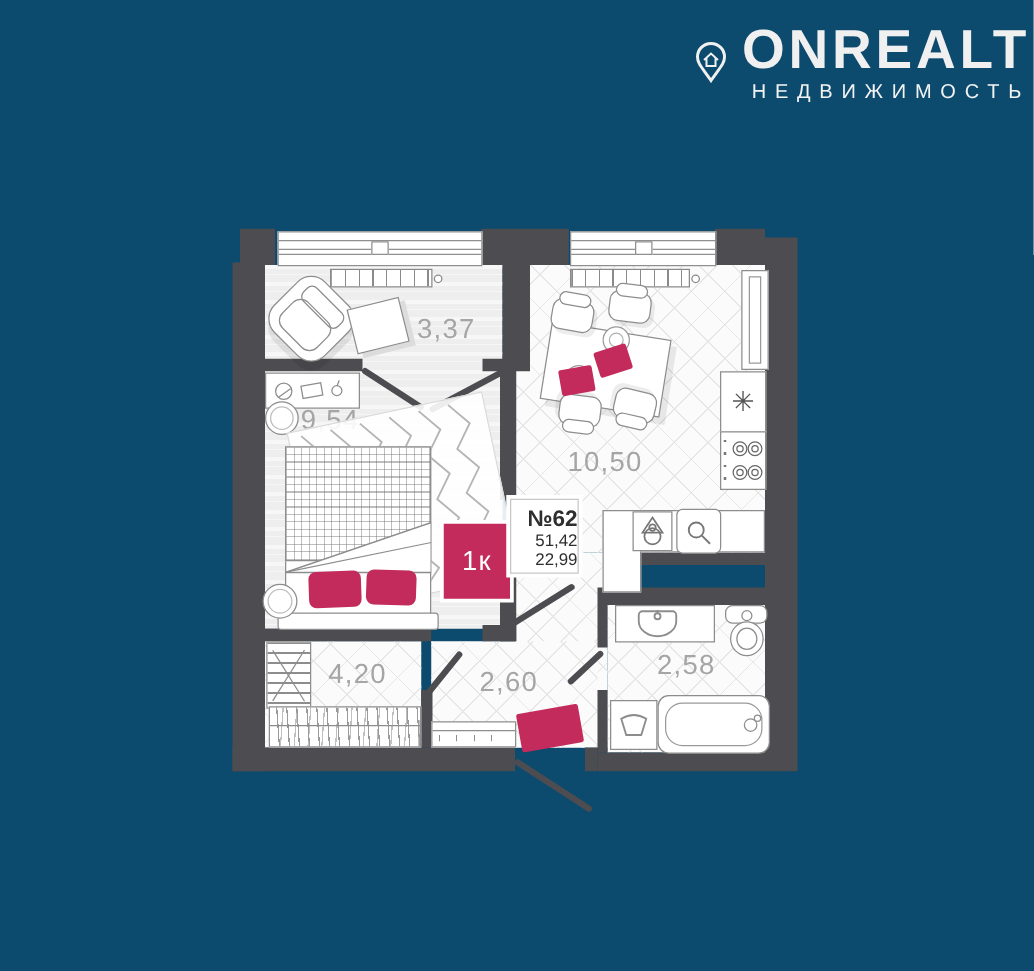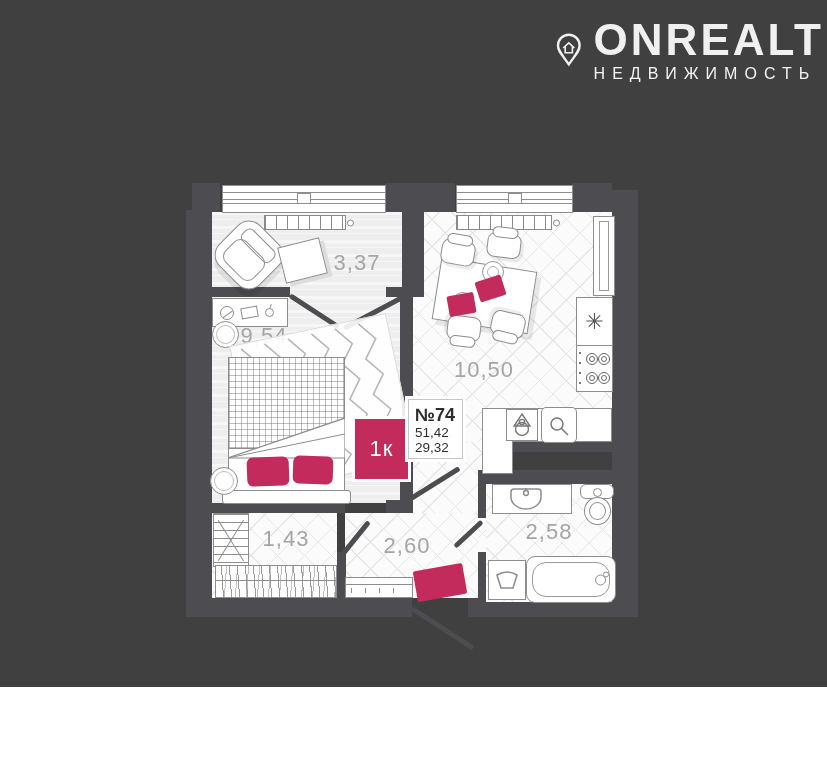--- a/index.html
+++ b/index.html
@@ -1,17 +1,17 @@
 <!DOCTYPE html>
 <html><head>
 <meta charset="utf-8">
 <style>
   html,body{margin:0;padding:0;background:#fff;width:827px;height:777px;overflow:hidden;
             font-family:"Liberation Sans", sans-serif;}
-  #canvas{position:relative;width:827px;height:687px;background:#404040;}
+  #canvas{position:relative;width:827px;height:777px;background:#0c4a6e;text-align:right;}
 
   .wall{position:absolute;background:#4d4d51;}
   .leaf{position:absolute;height:5px;background:#4d4d51;border-radius:3px;transform-origin:0 50%;}
 
   .planks{position:absolute;background-color:#eeeeee;
     background-image:repeating-linear-gradient(180deg,#f6f6f6 0 1px,transparent 1px 7px),
                      repeating-linear-gradient(180deg,rgba(255,255,255,.55) 0 3px,transparent 3px 14px);}
   .lattice{position:absolute;background-color:#fbfbfb;
     background-image:repeating-linear-gradient(45deg,#e7e7e7 0 1px,transparent 1px 19px),
                      repeating-linear-gradient(135deg,#e7e7e7 0 1px,transparent 1px 19px);}
@@ -216,23 +216,23 @@
   </svg>
   <div class="pillow accent" style="left:247px;top:457px;width:42px;height:29px;transform:rotate(-2deg);"></div>
   <div class="pillow accent" style="left:293px;top:456px;width:40px;height:28px;transform:rotate(2deg);"></div>
   <div class="furn" style="left:222px;top:490px;width:129px;height:14px;border-radius:3px;border-width:1px;"></div>
   <div class="pouf" style="left:210px;top:467px;width:28px;height:28px;"></div>
 
   <div class="badge-room accent" style="left:355px;top:399px;width:53px;height:60px;">
     <span>1к</span>
   </div>
   <div class="badge-info" style="left:408px;top:399px;width:55px;height:60px;">
-    <div class="badge-no">№74</div>
+    <div class="badge-no">№62</div>
     <div class="badge-a">51,42</div>
-    <div class="badge-a">29,32</div>
+    <div class="badge-a">22,99</div>
   </div>
 
   <div class="radiator" style="left:456px;top:215px;width:94px;height:13px;"></div>
   <div class="furn shadow" style="left:436px;top:264px;width:97px;height:63px;transform:rotate(9deg);"></div>
   <div class="chair" style="left:441px;top:240px;transform:rotate(10deg);"></div>
   <div class="chair" style="left:487px;top:233px;transform:rotate(7deg);"></div>
   <div class="chair" style="left:447px;top:316px;transform:rotate(187deg);"></div>
   <div class="chair" style="left:491px;top:312px;transform:rotate(193deg);"></div>
   <div class="plate" style="left:482px;top:261px;"></div>
   <div class="plate" style="left:452px;top:292px;"></div>
@@ -265,21 +265,21 @@
     </svg>
   </div>
   <div class="furn" style="left:541px;top:407px;width:36px;height:36px;border-width:1px;border-radius:5px;display:flex;align-items:center;justify-content:center;">
     <svg width="24" height="24" viewBox="0 0 24 24" fill="none" stroke="#777" stroke-width="1.5">
       <circle cx="10" cy="11" r="6"></circle>
         <path d="M14.5 15.5 L21 22"></path>
     </svg>
   </div>
 
   <div class="shelfunit" style="left:213px;top:513px;width:36px;height:54px;"></div>
-  <div class="label" style="left:286px;top:539px;">1,43</div>
+  <div class="label" style="left:286px;top:539px;">4,20</div>
   <div class="rail" style="left:215px;top:565px;width:122px;height:33px;"></div>
 
   <div class="label" style="left:407px;top:546px;">2,60</div>
   <div class="furn" style="left:345px;top:577px;width:68px;height:21px;border-width:1px;">
     <div class="bench-line"></div>
       <div class="bench-ticks"></div>
   </div>
   <div class="mat accent" style="left:415px;top:567px;transform:rotate(-10deg);"></div>
 
   <div class="furn" style="left:492px;top:484px;width:80px;height:30px;border-width:1px;display:flex;align-items:center;padding-left:14px;">

